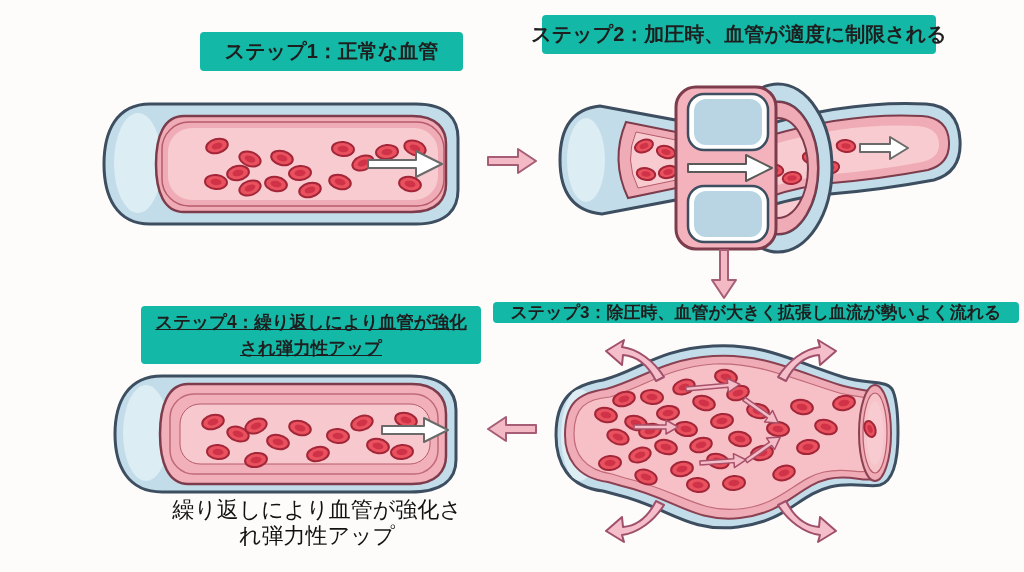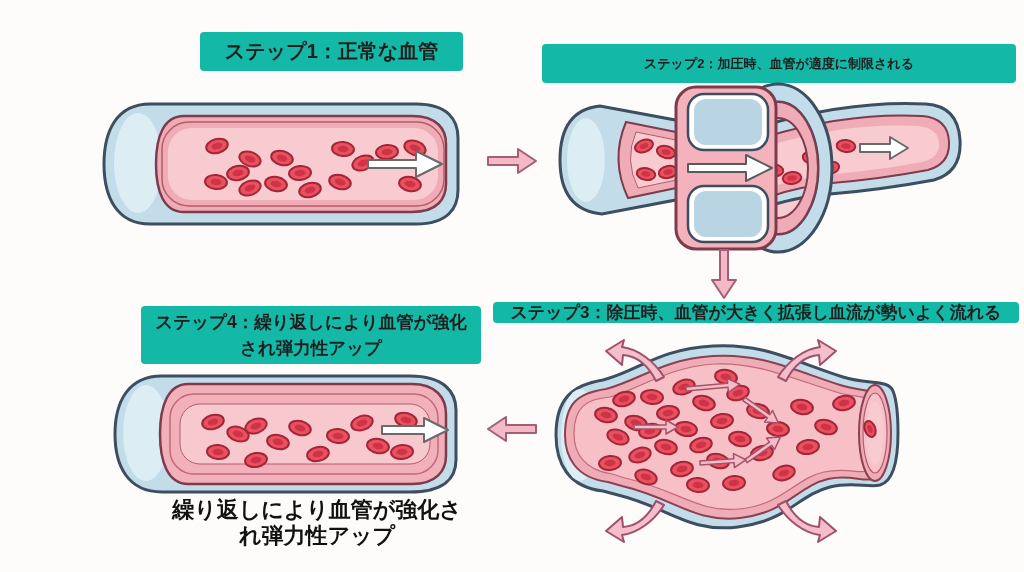--- a/index.html
+++ b/index.html
@@ -8,26 +8,26 @@
     background:#fdfcfb;
     font-family:"Liberation Sans","DejaVu Sans",sans-serif;
   }
   .pill{
     position:absolute;background:#14b8a6;border-radius:4px;
     display:flex;align-items:center;justify-content:center;
     color:#1e1e1e;font-weight:700;text-align:center;
   }
   .pill.one-line{white-space:nowrap;}
   #pill1{left:200px;top:32px;width:263px;height:39px;font-size:20px;}
-  #pill2{left:542px;top:44px;width:474px;height:39px;font-size:13px;}
+  #pill2{left:542px;top:15px;width:394px;height:39px;font-size:20px;}
   #pill3{left:493px;top:302px;width:526px;height:21px;font-size:17px;}
-  #pill4{left:141px;top:306px;width:320px;height:58px;font-size:17.5px;line-height:26px;padding:0 10px;box-sizing:content-box;}
+  #pill4{left:141px;top:306px;width:320px;height:58px;font-size:17.5px;line-height:26px;padding:0 10px;box-sizing:content-box;text-decoration:underline;}
   .caption{
     position:absolute;left:166px;top:497px;width:302px;
-    font-size:22px;line-height:26px;font-weight:700;color:#111;
+    font-size:22px;line-height:26px;font-weight:400;color:#111;
     text-align:center;
   }
   .vessel{position:absolute;}
   #vessel1{left:100px;top:96px;}
   #vessel2{left:550px;top:82px;}
   #vessel3{left:548px;top:335px;}
   #vessel4{left:110px;top:368px;}
   .connector{position:absolute;}
   #conn-right{left:486px;top:146px;}
   #conn-down{left:709px;top:248px;}

